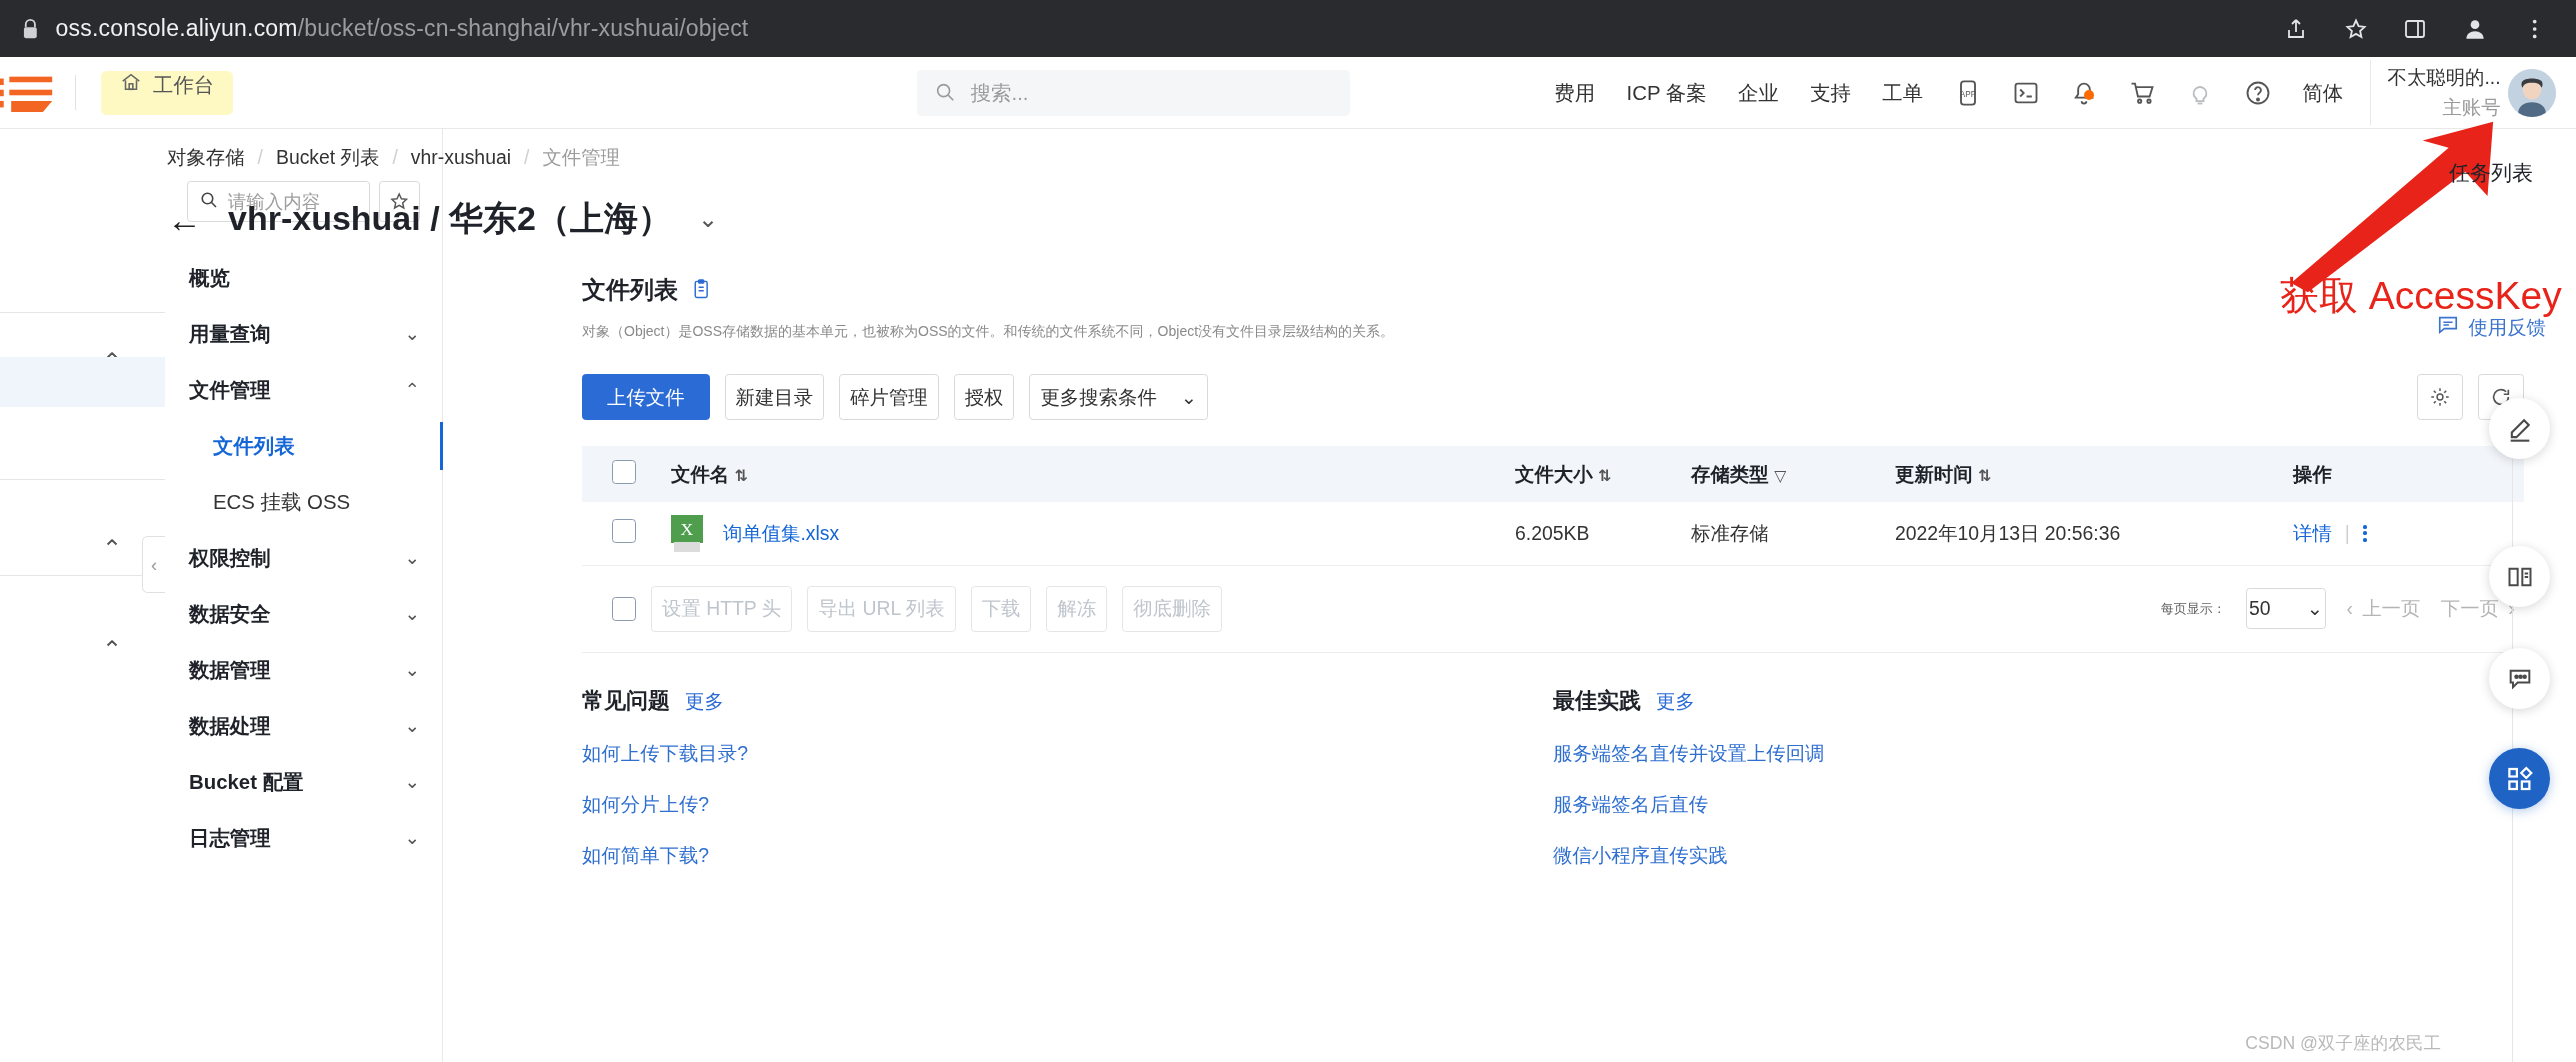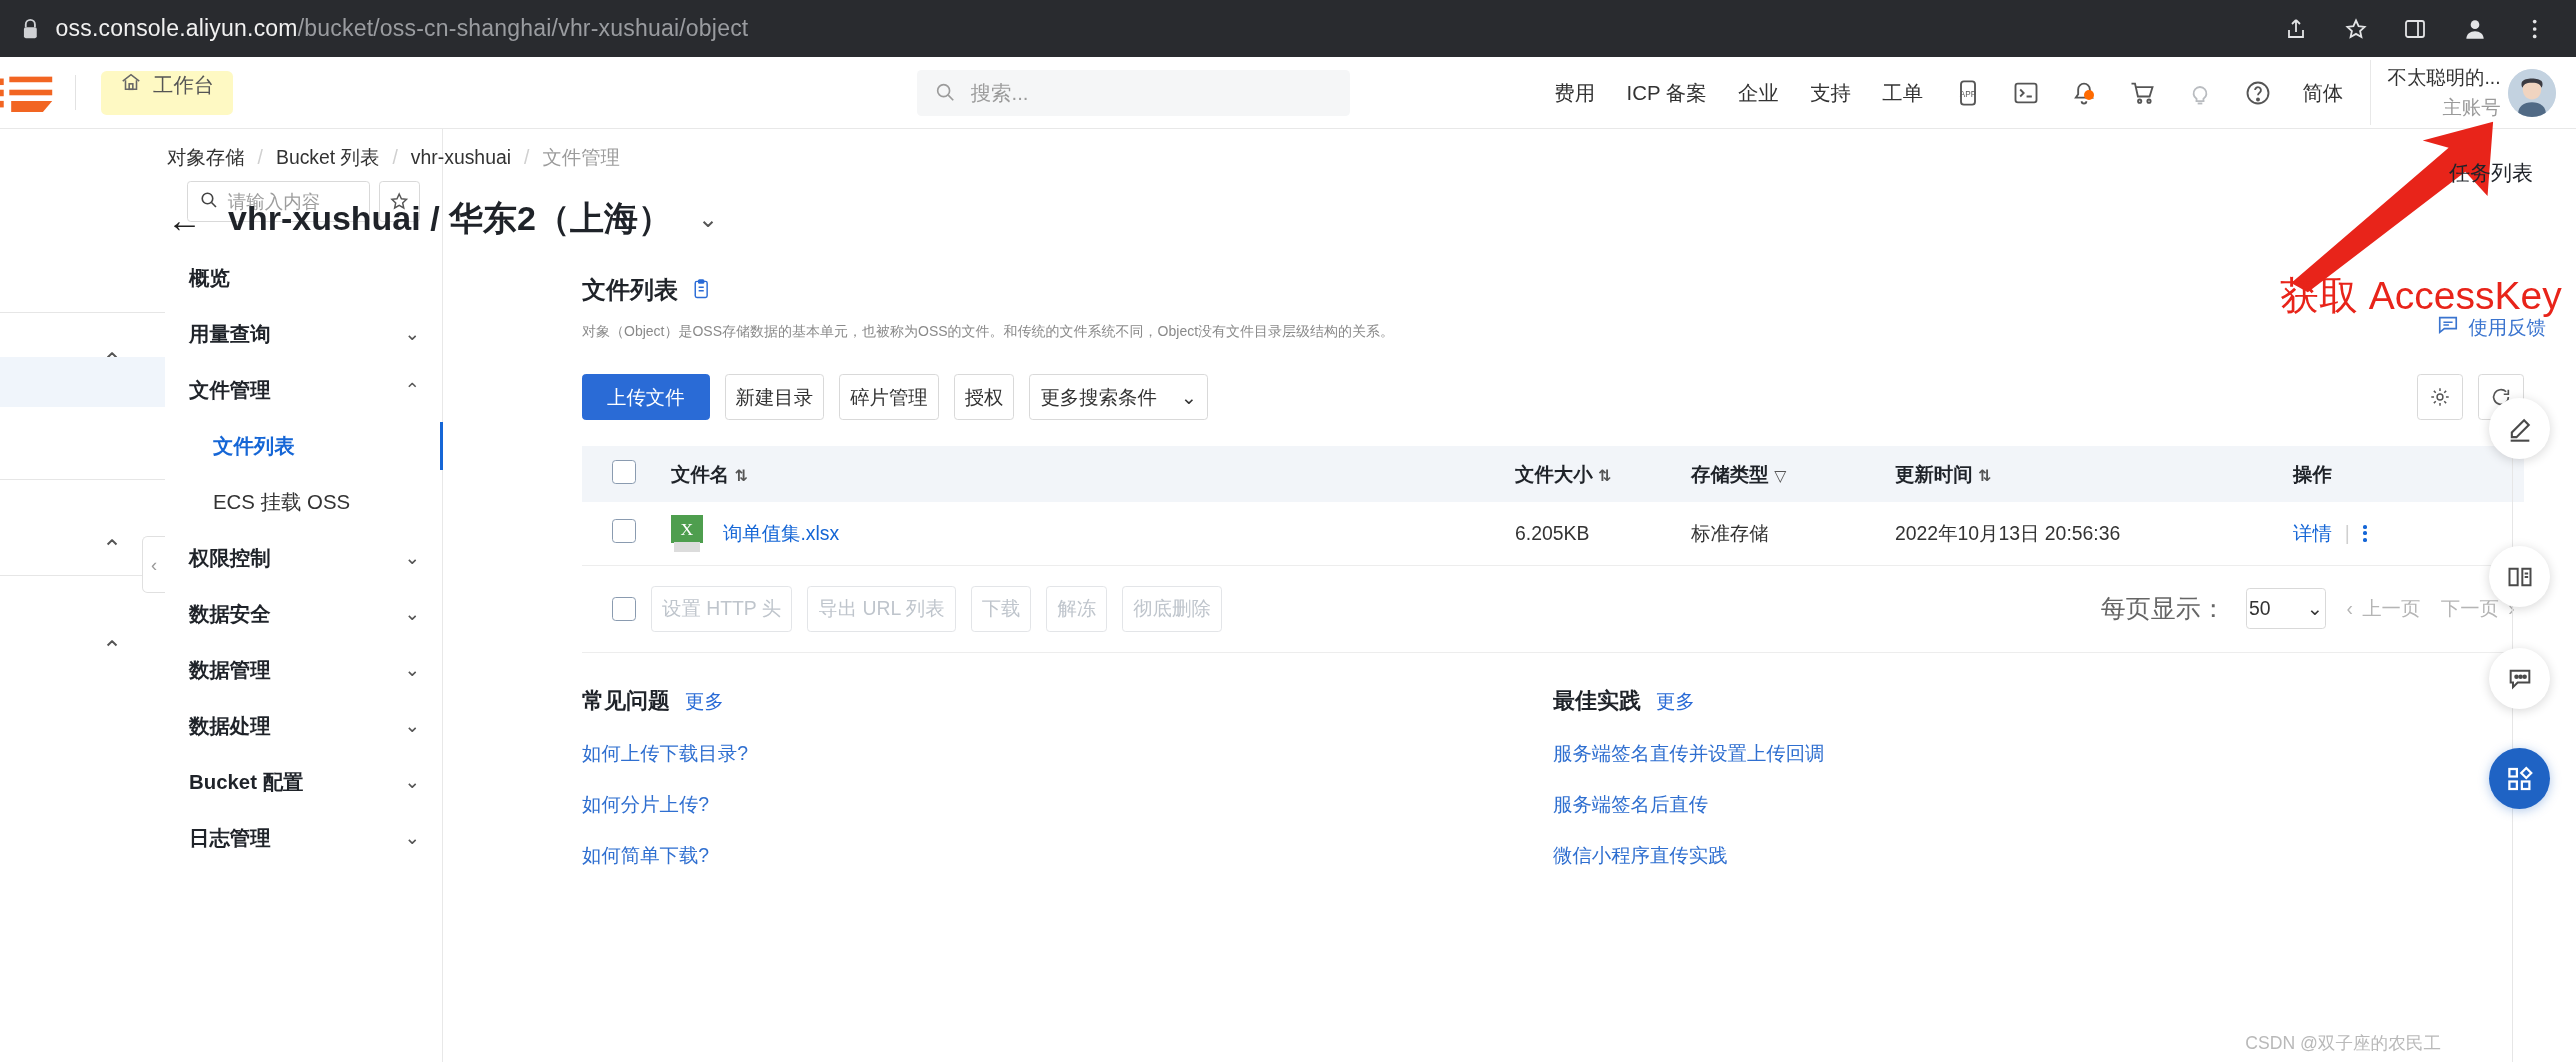--- a/index.html
+++ b/index.html
@@ -156,21 +156,21 @@
   .flink { color:#1566d6; }
   .act { display:flex; align-items:center; gap: 13px; color:#1566d6; }
   .act .bar { color:#d0d0d0; }
   .kebab { display:flex; flex-direction:column; gap:2.8px; }
   .kebab i { width:3.7px; height:3.7px; border-radius:50%; background:#1566d6; display:block; }
 
   
   .footbar { display:flex; align-items:center; gap: 15px; padding: 20.4px 0 20.4px 30px; border-bottom: 0.9px solid #ededed; }
   .btn.disabled { color:#bfc5cc; border-color:#e3e5e8; }
   .pager { margin-left:auto; display:flex; align-items:center; gap: 20.4px; padding-right: 9.3px; }
-  .pager-lbl { font-size:25px; color:#666; }
+  .pager-lbl { font-size:13px; color:#666; }
   .select {
     width: 80px; height: 41px; border:0.9px solid #d9d9d9; border-radius:3.7px;
     display:flex; align-items:center; justify-content:space-between; padding: 0 2px; font-size: 19.4px; color:#333;
   }
   .pg-link { font-size:19.4px; color:#b5b5b5; display:flex; align-items:center; gap: 9.3px; }
 
   
   .panels { display:flex; margin-top: 33px; }
   .panel { width: 50%; }
   .panel-head { display:flex; align-items:baseline; gap: 15px; }

